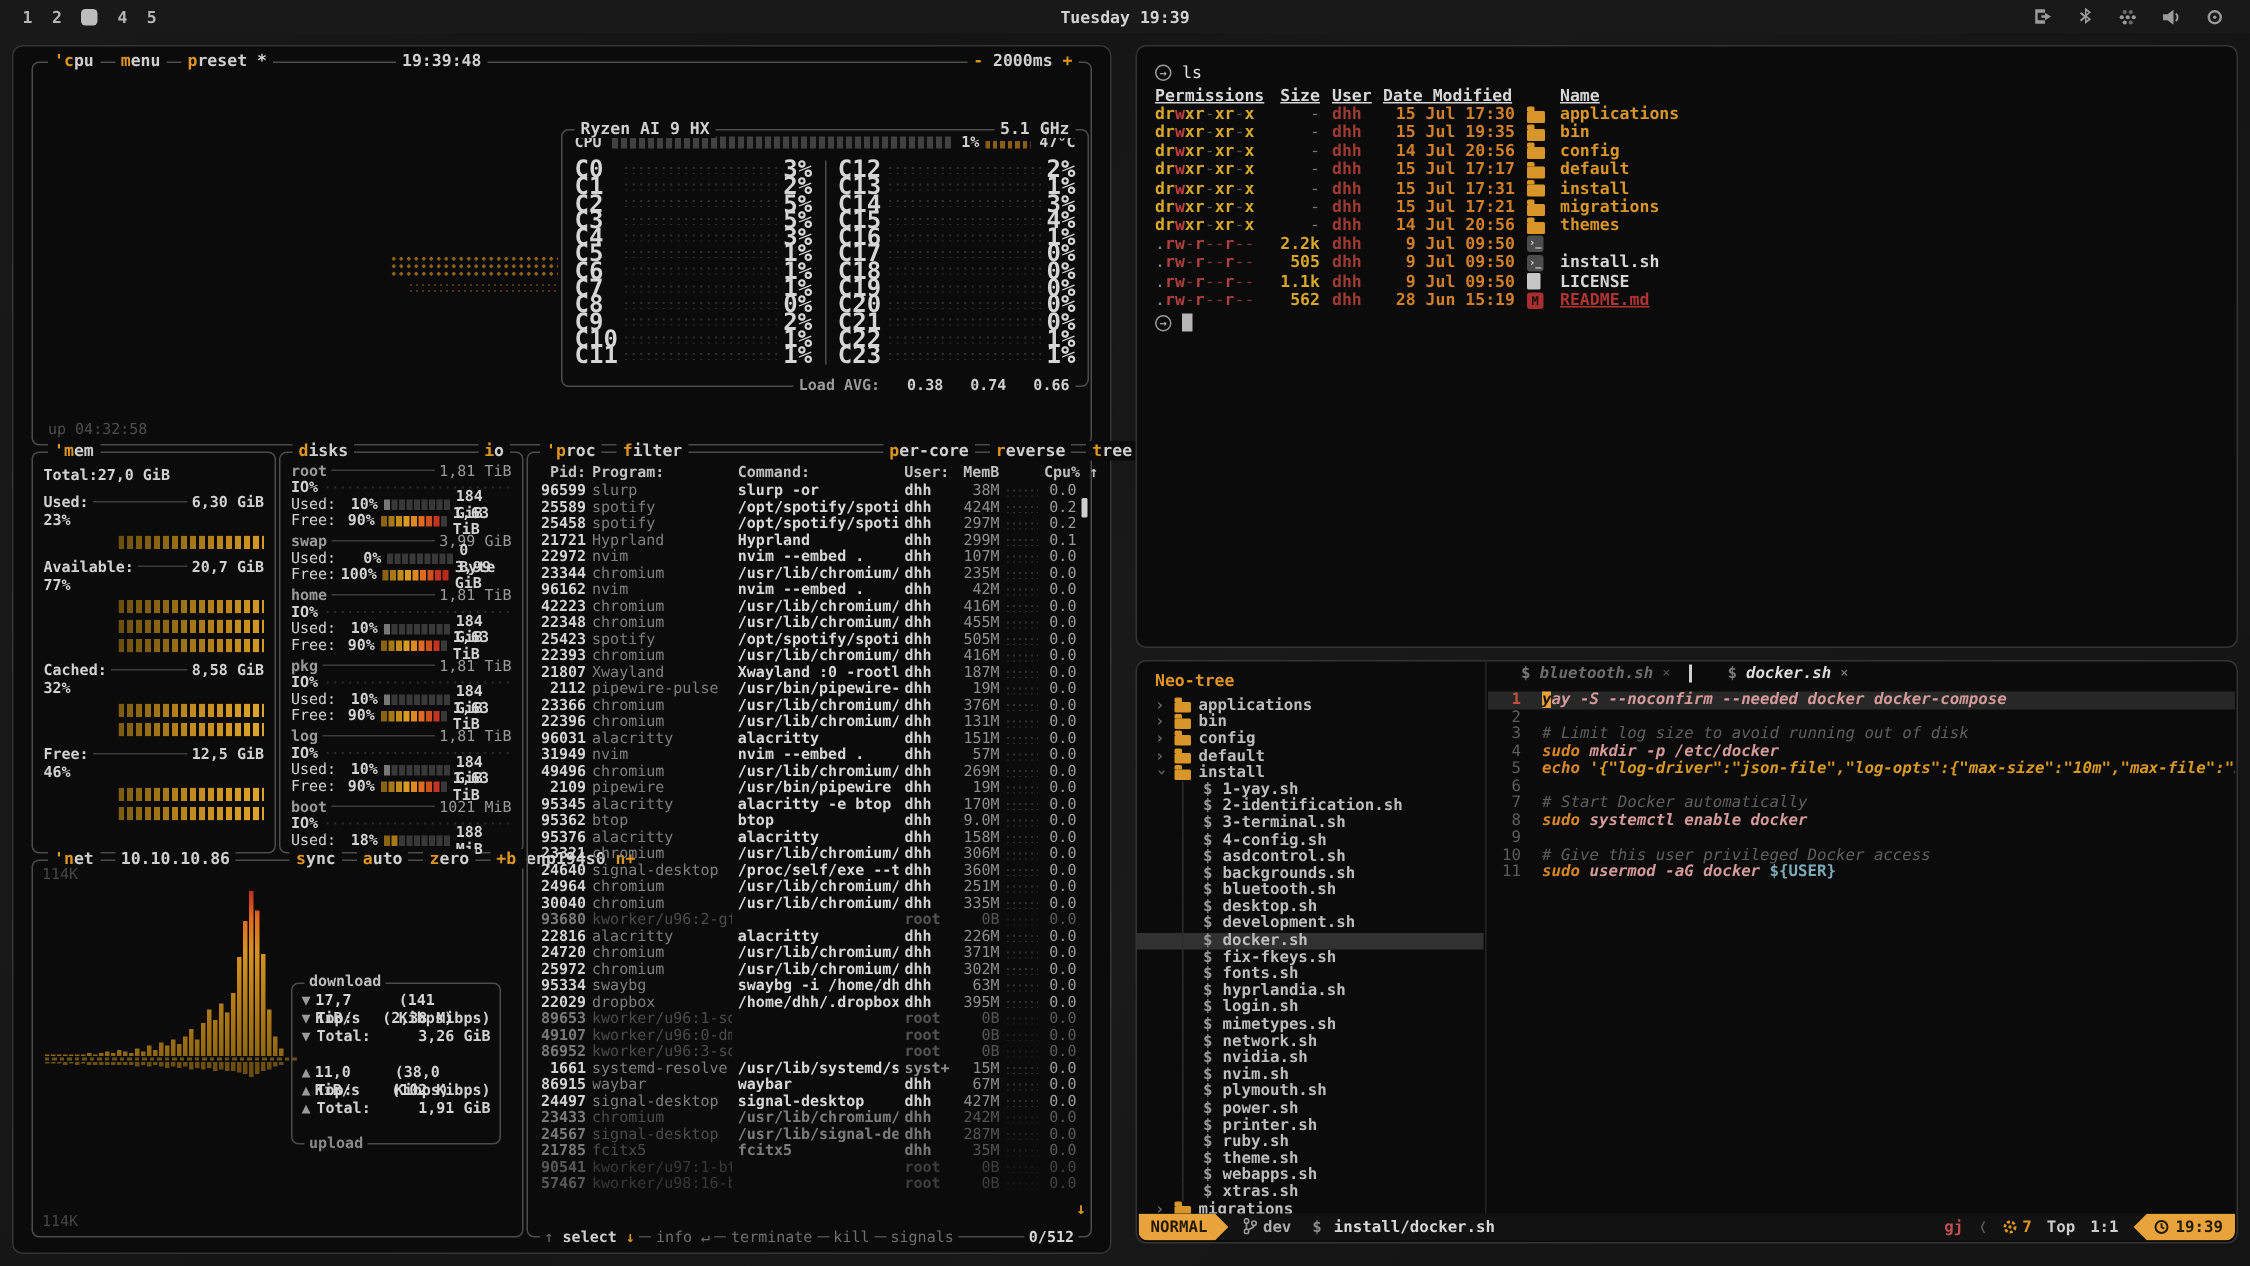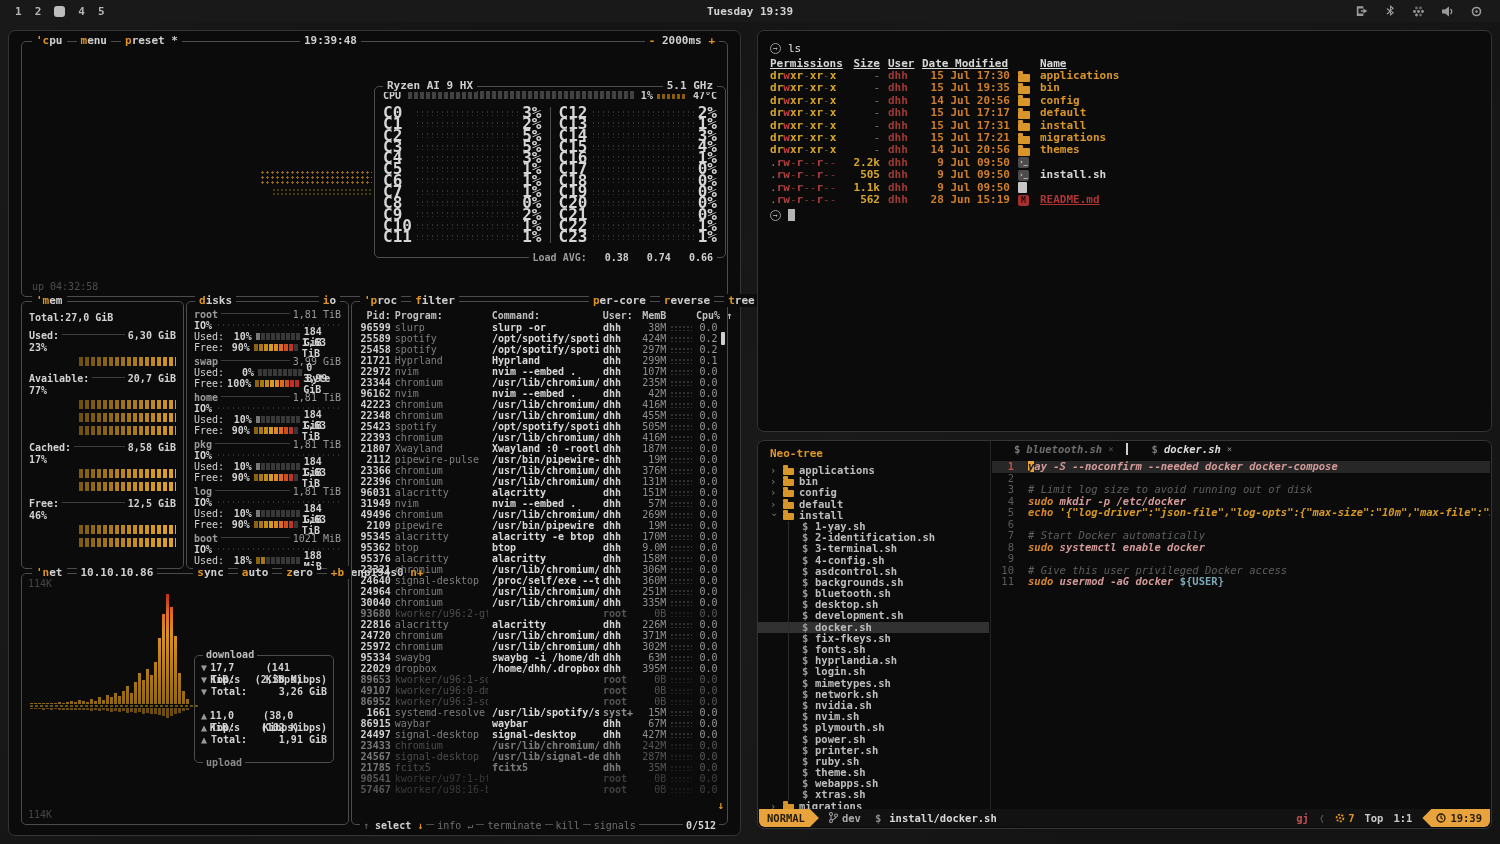--- a/index.html
+++ b/index.html
@@ -249,21 +249,21 @@
   </div>
 </div>
 
 <div class="win" id="btop-win">
 
   <div class="bbox" id="cpubox">
     <div class="btit" style="left:10px;right:8px">
       <span class="hint">'cpu</span>
       <span class="hint">menu</span>
       <span class="hint">preset *</span>
-      <span class="seg" style="margin-left:108px">19:39:48</span>
+      <span class="seg" style="margin-left:72px">19:39:48</span>
       <span style="margin-left:auto"><span class="org">-</span> <b>2000ms</b> <span class="org">+</span></span>
     </div>
 
     <div class="cpumini"></div>
     <div class="cpumini2"></div>
 
     <div id="ryzenbox">
       <div class="btit" style="left:8px;right:8px">
         <span class="seg">Ryzen AI 9 HX</span>
         <span class="seg" style="margin-left:auto">5.1 GHz</span>
@@ -435,21 +435,21 @@
         </div>
         <b class="mpct">77%</b>
         <div class="mmeter"></div>
         <div class="mmeter"></div>
         <div class="mmeter"></div>
         <div class="mrow">
           <b class="mlabel">Cached:</b>
           <span class="mfill"></span>
           <b class="mval">8,58 GiB</b>
         </div>
-        <b class="mpct">17%</b>
+        <b class="mpct">32%</b>
         <div class="mmeter lite"></div>
         <div class="mmeter lite"></div>
         <div class="mrow">
           <b class="mlabel">Free:</b>
           <span class="mfill"></span>
           <b class="mval">12,5 GiB</b>
         </div>
         <b class="mpct">46%</b>
         <div class="mmeter lite"></div>
         <div class="mmeter lite"></div>
@@ -1158,21 +1158,21 @@
           <span class="pprog">kworker/u96:3-sd</span>
           <b class="pcmd"></b>
           <b class="puser" style="color: rgb(143, 143, 143);">root</b>
           <span class="pmem">0B</span>
           <span class="pgraph"></span>
           <span class="pcpu">0.0</span>
         </div>
         <div class="prow">
           <b class="ppid">1661</b>
           <span class="pprog">systemd-resolve</span>
-          <b class="pcmd">/usr/lib/spotify/s</b>
+          <b class="pcmd">/usr/lib/systemd/s</b>
           <b class="puser" style="color: rgb(143, 143, 143);">syst+</b>
           <span class="pmem">15M</span>
           <span class="pgraph"></span>
           <span class="pcpu">0.0</span>
         </div>
         <div class="prow">
           <b class="ppid">86915</b>
           <span class="pprog">waybar</span>
           <b class="pcmd">waybar</b>
           <b class="puser">dhh</b>
@@ -1333,20 +1333,21 @@
           <b class="ldate">9 Jul 09:50</b>
           <span class="sicon">›_</span>
           <b class="lname script">install.sh</b>
         </div>
         <div class="lrow">
           <span class="lperm"><span class="pm-dot">.</span><span class="pm-f">r</span><span class="pm-f">w</span><span class="pm-fdash">-</span><span class="pm-f">r</span><span class="pm-fdash">-</span><span class="pm-fdash">-</span><span class="pm-f">r</span><span class="pm-fdash">-</span><span class="pm-fdash">-</span></span>
           <b class="lsize">1.1k</b>
           <b class="luser">dhh</b>
           <b class="ldate">9 Jul 09:50</b>
           <span class="licon"></span>
+          <b class="lname file">LICENSE</b>
         </div>
         <div class="lrow">
           <span class="lperm"><span class="pm-dot">.</span><span class="pm-f">r</span><span class="pm-f">w</span><span class="pm-fdash">-</span><span class="pm-f">r</span><span class="pm-fdash">-</span><span class="pm-fdash">-</span><span class="pm-f">r</span><span class="pm-fdash">-</span><span class="pm-fdash">-</span></span>
           <b class="lsize">562</b>
           <b class="luser">dhh</b>
           <b class="ldate">28 Jun 15:19</b>
           <span class="ricon">M</span>
           <b class="lname readme">README.md</b>
         </div>
       </div>

